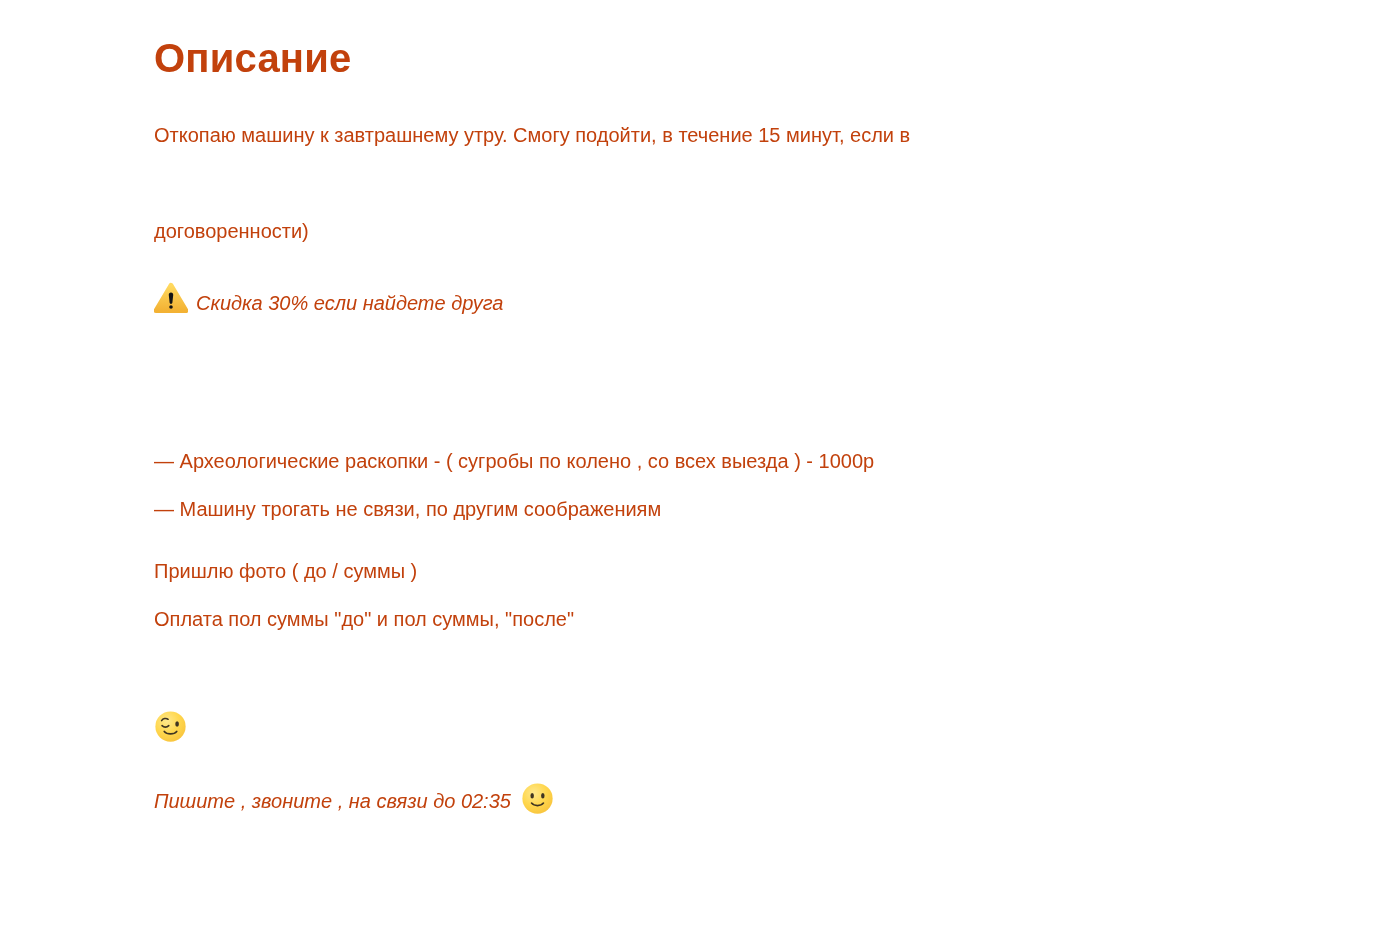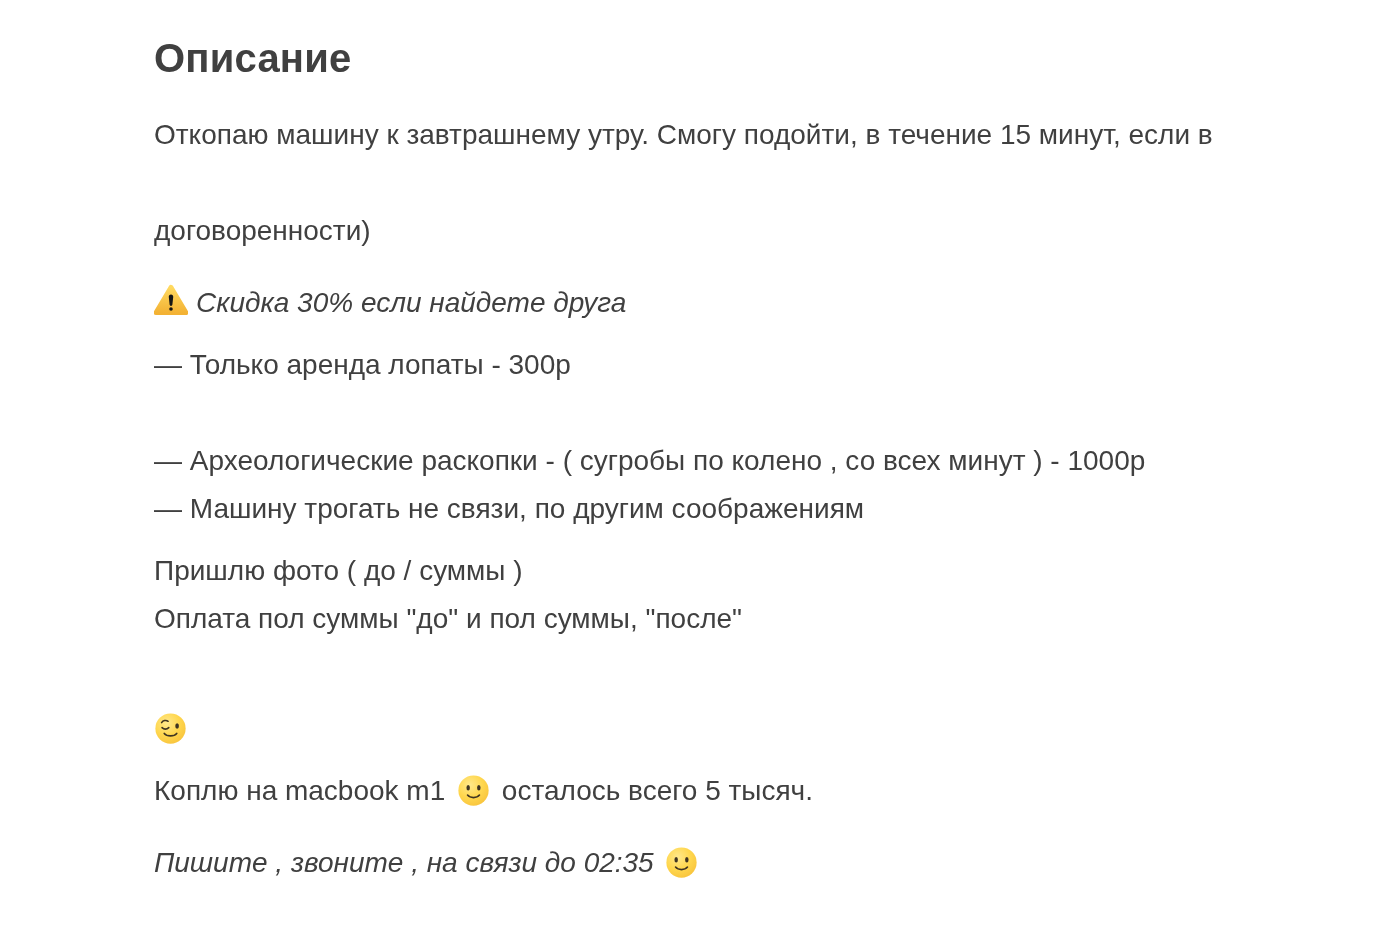--- a/index.html
+++ b/index.html
@@ -7,34 +7,34 @@
     padding: 0;
     background: #ffffff;
   }
   .page {
     position: relative;
     width: 1400px;
     height: 934px;
     box-sizing: border-box;
     padding: 36px 120px 0 154px;
     background: #ffffff;
-    color: #404040;
+    color: #c2410c;
     font-family: "Liberation Sans", sans-serif;
     overflow: hidden;
   }
   h1.title {
     margin: 0 0 31px 0;
     font-size: 40px;
     line-height: 44px;
     font-weight: 700;
     letter-spacing: 0.2px;
   }
   .para {
     margin: 0 0 14px 0;
-    font-size: 28px;
+    font-size: 20px;
     line-height: 48px;
     font-weight: 400;
     max-width: 1160px;
   }
   .mt-lg {
     margin-top: 24px;
     font-style: italic;
   }
   .emoji {
     display: inline-block;
@@ -81,52 +81,42 @@
 
   <p class="para mt-lg">
     <svg class="emoji emoji-warning" width="34" height="32" viewBox="0 0 36 34">
       <path d="M18 3.5 L34 30.5 L2 30.5 Z" fill="url(#warnGrad)" stroke="url(#warnGrad)" stroke-width="5" stroke-linejoin="round"></path>
       <path d="M18 11.2 c-1.5 0 -2.5 1.1 -2.35 2.5 l0.85 8.1 c0.1 0.95 0.7 1.55 1.5 1.55 s1.4 -0.6 1.5 -1.55 l0.85 -8.1 c0.15 -1.4 -0.85 -2.5 -2.35 -2.5 z" fill="#141414"></path>
       <circle cx="18" cy="26.6" r="1.9" fill="#141414"></circle>
     </svg><span>Скидка 30% если найдете друга</span>
   </p>
 
   <p class="para">
-    <span>— Только аренда лопаты - 300р</span><br>
     <br>
-    <span>— Археологические раскопки - ( сугробы по колено , со всех минут ) - 1000р</span><br>
+    <br>
+    <span>— Археологические раскопки - ( сугробы по колено , со всех выезда ) - 1000р</span><br>
     <span>— Машину трогать не связи, по другим соображениям</span>
   </p>
 
   <p class="para">
     <span>Пришлю фото ( до / суммы )</span><br>
     <span>Оплата пол суммы "до" и пол суммы, "после"</span>
   </p>
 
   <p class="para">
     <br>
     <svg class="emoji" style="margin-left:0;" width="33" height="33" viewBox="0 0 36 36">
       <circle cx="18" cy="18" r="16.5" fill="url(#faceGrad)"></circle>
       <path d="M8.3 11.6 C9.8 9.2 13.2 8.5 15.4 10.1" fill="none" stroke="#3F3422" stroke-width="1.7" stroke-linecap="round"></path>
       <path d="M8.8 17 C10.9 19.2 14 19.2 16.1 17" fill="none" stroke="#3F3422" stroke-width="1.8" stroke-linecap="round"></path>
       <ellipse cx="25.2" cy="15.2" rx="2" ry="3" fill="#3F3422"></ellipse>
       <path d="M11.2 23.4 C14.2 27 21.8 27 24.8 23.4" fill="none" stroke="#3F3422" stroke-width="1.8" stroke-linecap="round"></path>
     </svg>
   </p>
 
-  <p class="para">
-    <span>Коплю на macbook m1</span>
-    <svg class="emoji" width="33" height="33" viewBox="0 0 36 36">
-      <circle cx="18" cy="18" r="16.5" fill="url(#faceGrad)"></circle>
-      <ellipse cx="12.2" cy="15" rx="1.9" ry="3" fill="#3F3422"></ellipse>
-      <ellipse cx="23.8" cy="15" rx="1.9" ry="3" fill="#3F3422"></ellipse>
-      <path d="M11.5 23 C14.5 26.6 21.5 26.6 24.5 23" fill="none" stroke="#3F3422" stroke-width="1.8" stroke-linecap="round"></path>
-    </svg>
-    <span>осталось всего 5 тысяч.</span>
-  </p>
 
   <p class="para mt-lg">
     <span>Пишите , звоните , на связи до 02:35</span>
     <svg class="emoji" width="33" height="33" viewBox="0 0 36 36">
       <circle cx="18" cy="18" r="16.5" fill="url(#faceGrad)"></circle>
       <ellipse cx="12.2" cy="15" rx="1.9" ry="3" fill="#3F3422"></ellipse>
       <ellipse cx="23.8" cy="15" rx="1.9" ry="3" fill="#3F3422"></ellipse>
       <path d="M11.5 23 C14.5 26.6 21.5 26.6 24.5 23" fill="none" stroke="#3F3422" stroke-width="1.8" stroke-linecap="round"></path>
     </svg>
   </p>

